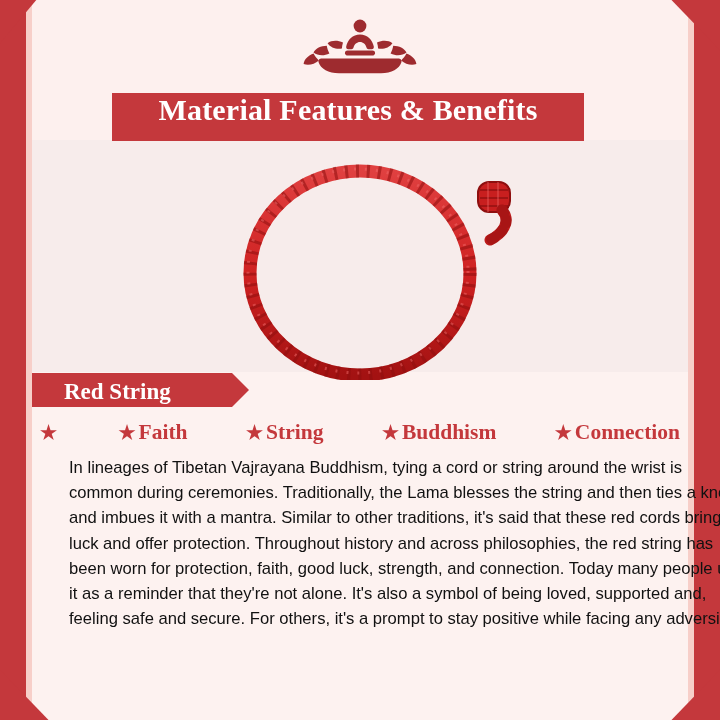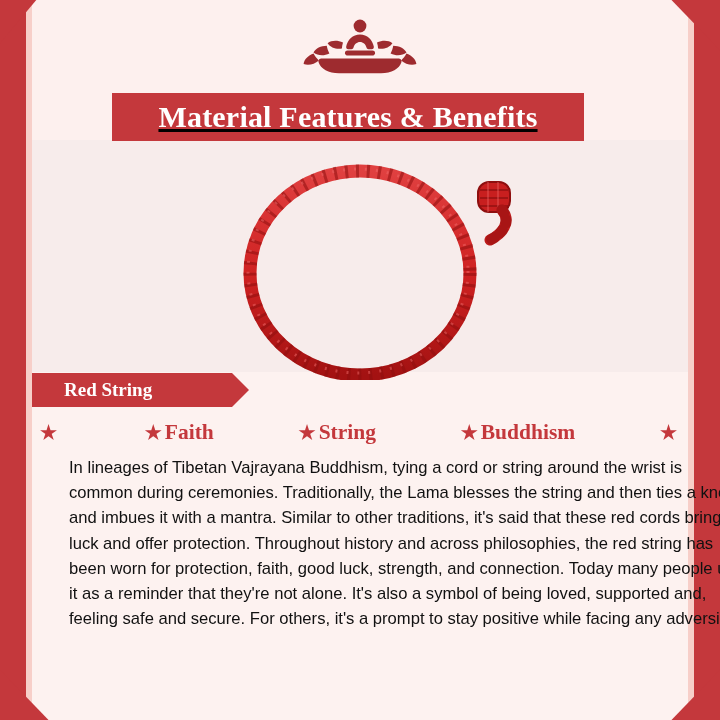--- a/index.html
+++ b/index.html
@@ -139,23 +139,22 @@
 
   
   .title-bar {
     position: absolute;
     left: 112px;
     top: 93px;
     width: 472px;
     height: 48px;
     background: #c4383c;
     display: flex;
-    align-items: center;
+    align-items: flex-start;
     justify-content: center;
-    text-decoration: underline;
   }
   .title-bar .title-text {
     color: #ffffff;
     font-size: 30px;
     font-weight: 700;
     font-family: "Liberation Serif", serif;
     letter-spacing: 0.2px;
     white-space: nowrap;
   }
 
@@ -186,21 +185,21 @@
     height: 0;
     border-top: 17px solid transparent;
     border-bottom: 17px solid transparent;
     border-left: 17px solid #c4383c;
   }
   .tag-label {
     position: absolute;
     left: 32px;
     top: 6px;
     color: #ffffff;
-    font-size: 19px;
+    font-size: 23px;
     font-weight: 700;
     font-family: "Liberation Serif", serif;
   }
 
   
   .keywords {
     position: absolute;
     left: 40px;
     top: 420px;
     width: 640px;
@@ -323,18 +322,19 @@
     <div class="kw">
       <span class="star">★</span>
       <span>String</span>
     </div>
     <div class="kw">
       <span class="star">★</span>
       <span>Buddhism</span>
     </div>
     <div class="kw">
       <span class="star">★</span>
+      <span>Connection</span>
     </div>
   </div>
 
   <div class="body-text">In lineages of Tibetan Vajrayana Buddhism, tying a cord or string around the wrist is common during ceremonies. Traditionally, the Lama blesses the string and then ties a knot and imbues it with a mantra. Similar to other traditions, it's said that these red cords bring luck and offer protection. Throughout history and across philosophies, the red string has been worn for protection, faith, good luck, strength, and connection. Today many people use it as a reminder that they're not alone. It's also a symbol of being loved, supported and, feeling safe and secure. For others, it's a prompt to stay positive while facing any adversity.</div>
 
 </div>
 
 </body></html>

